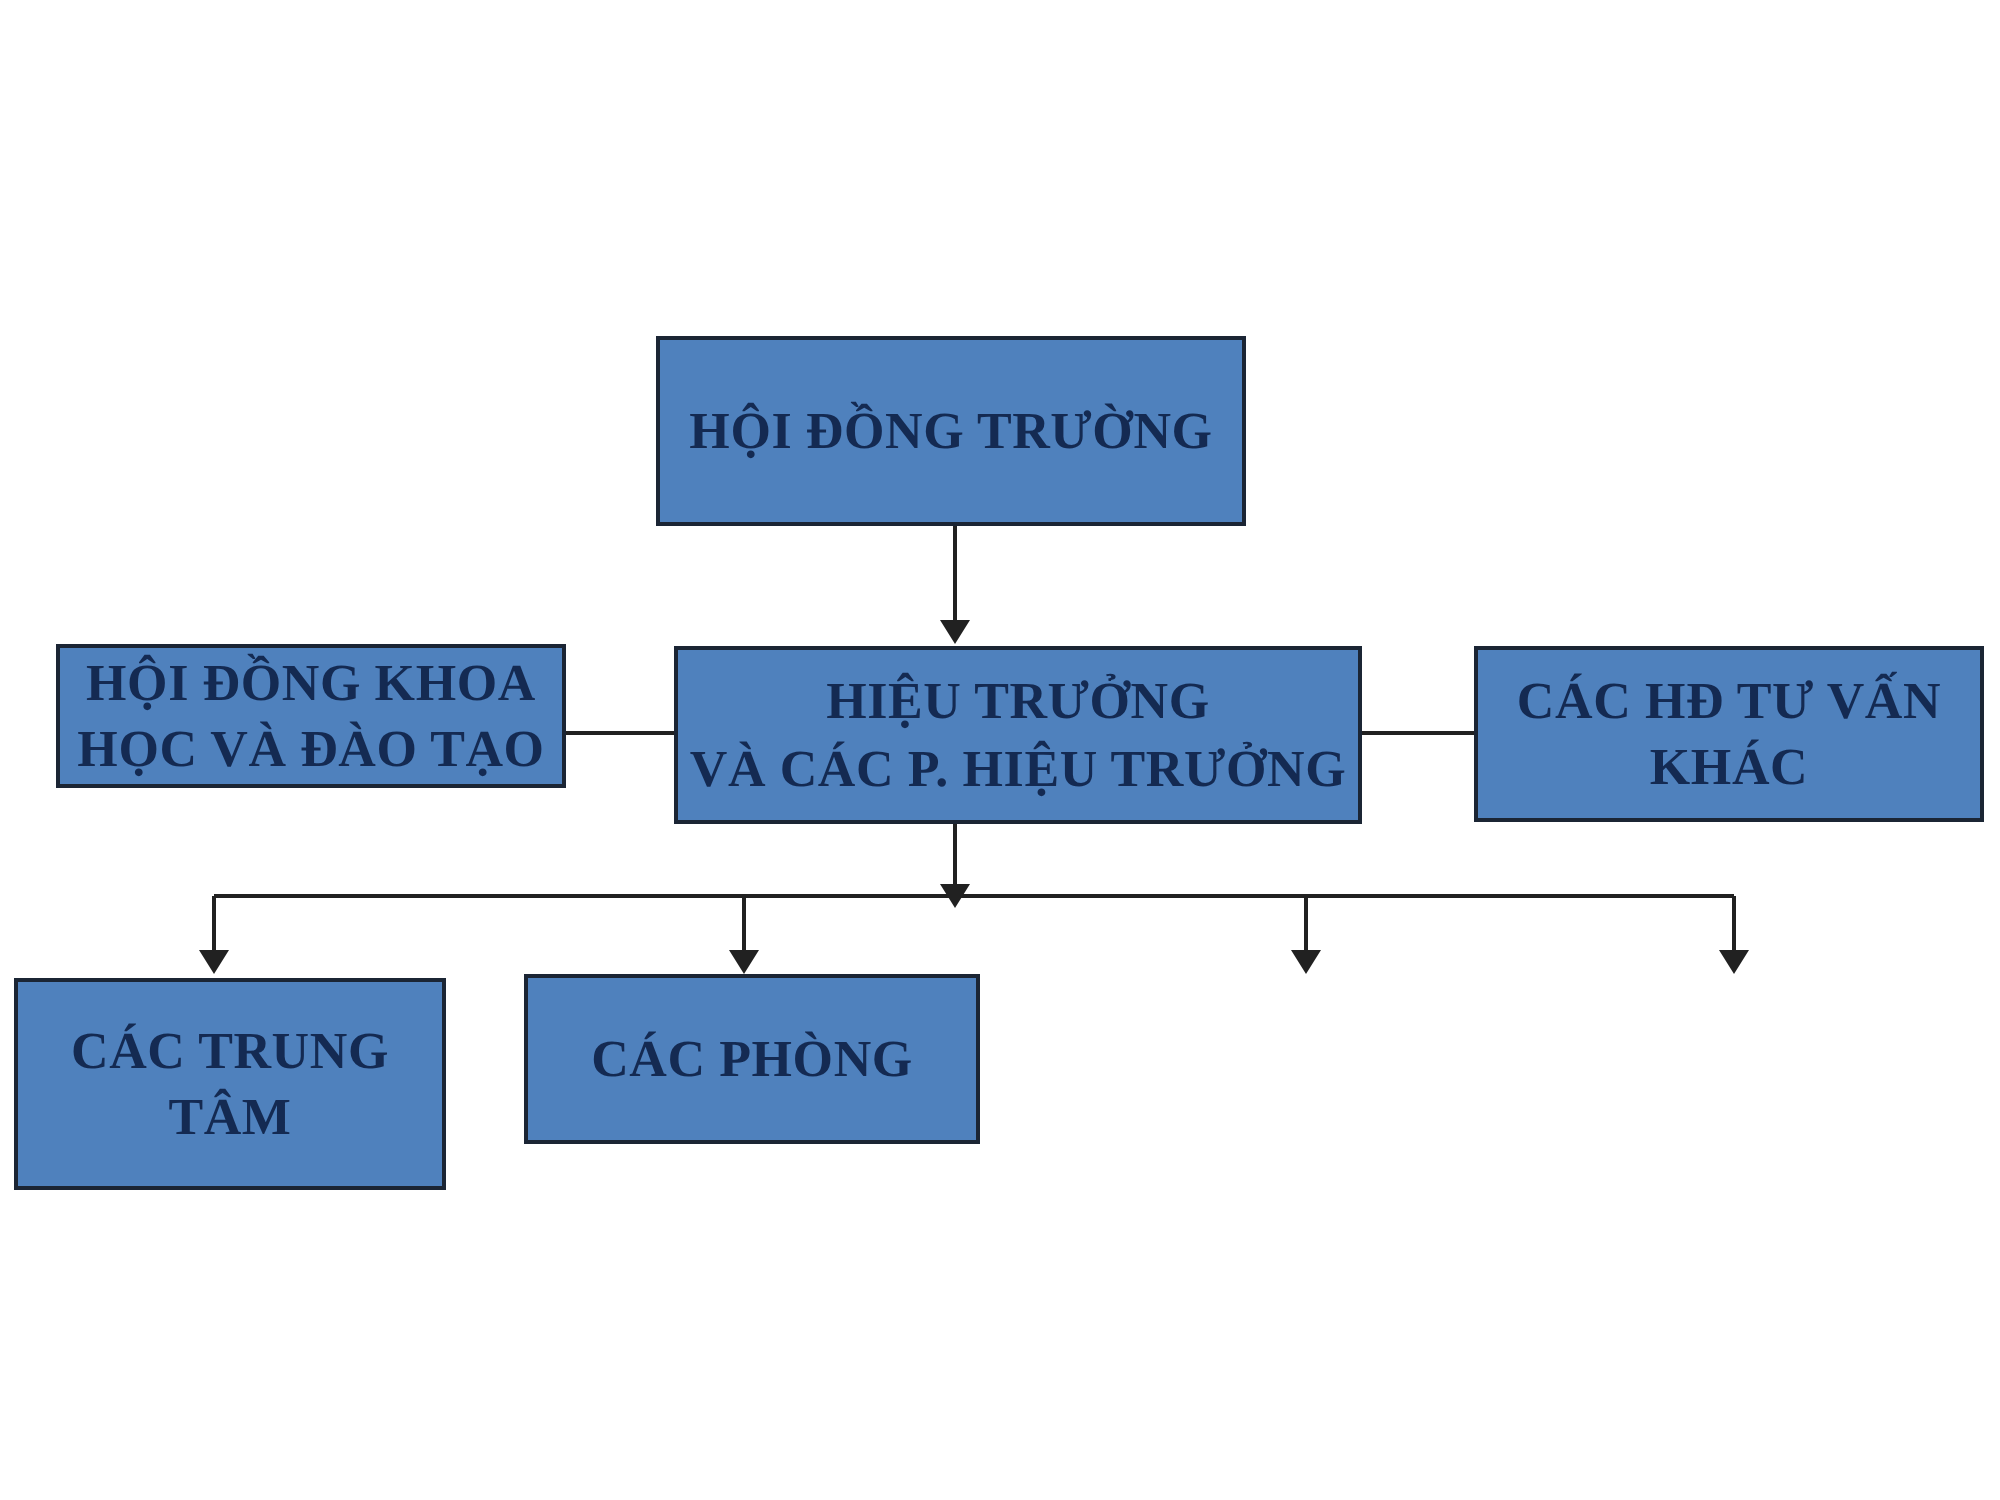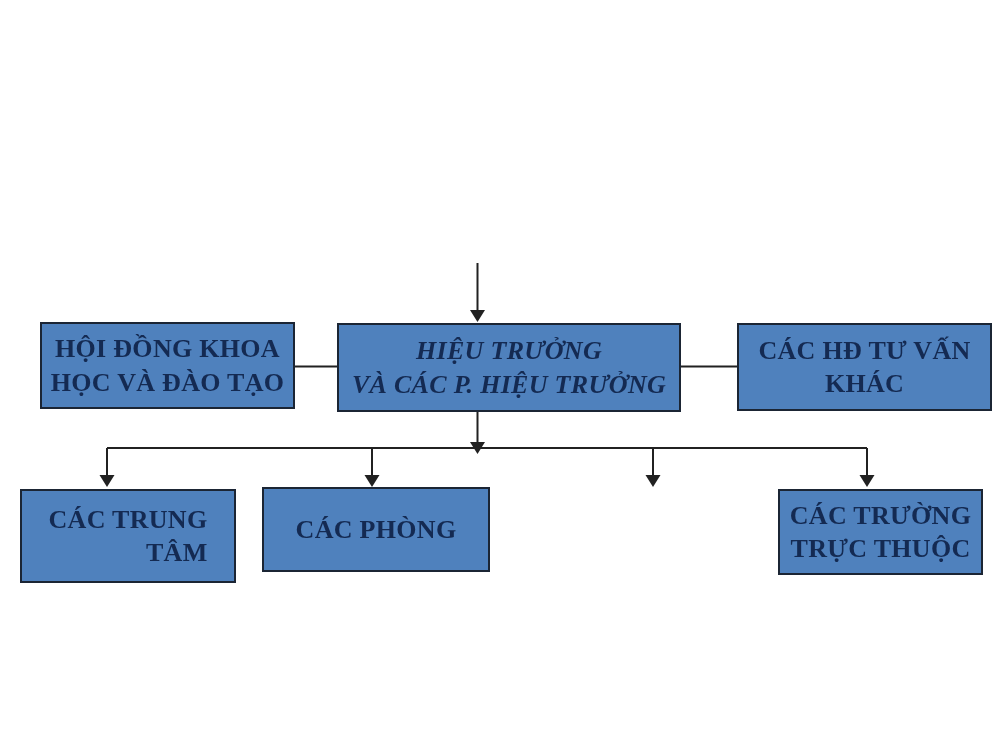--- a/index.html
+++ b/index.html
@@ -28,24 +28,24 @@
     line-height:1.28;
     display:flex;
     align-items:center;
     justify-content:center;
     text-align:center;
     white-space:pre-line;
     letter-spacing:0.3px;
   }
   
   .n-board    {left:328px; top:168px; width:295px; height:95px;}
-  .n-council  {left:40px;  top:322px; width:255px; height:87px;}
-  .n-rector   {left:337px; top:323px; width:344px; height:89px;font-style:italic;}
+  .n-council  {left:28px;  top:322px; width:255px; height:72px;}
+  .n-rector   {left:337px; top:323px; width:344px; height:89px;}
   .n-advisory {left:737px; top:323px; width:255px; height:88px;}
-  .n-centers  {left:20px;   top:489px; width:216px; height:94px;text-align:right;}
+  .n-centers  {left:7px;   top:489px; width:216px; height:106px;}
   .n-phong    {left:262px; top:487px; width:228px; height:85px;text-align:right;}
   .n-khoa     {left:543px; top:488px; width:204px; height:85px;}
   .n-truong   {left:778px; top:489px; width:205px; height:86px;}
 
   svg.connectors{
     position:absolute;left:0;top:0;width:1000px;height:750px;
     pointer-events:none;
   }
   svg.connectors line, svg.connectors polyline{
     stroke:var(--line-color);
@@ -82,32 +82,31 @@
     <line x1="372" y1="448" x2="372" y2="476"></line>
     <polygon points="364.5,475 379.5,475 372,487"></polygon>
 
     <line x1="653" y1="448" x2="653" y2="476"></line>
     <polygon points="645.5,475 660.5,475 653,487"></polygon>
 
     <line x1="867" y1="448" x2="867" y2="476"></line>
     <polygon points="859.5,475 874.5,475 867,487"></polygon>
   </svg>
 
+  <div class="node n-board">HỘI ĐỒNG TRƯỜNG</div>
 
   <div class="node n-council">HỘI ĐỒNG KHOA
 HỌC VÀ ĐÀO TẠO</div>
 
   <div class="node n-rector">HIỆU TRƯỞNG
 VÀ CÁC P. HIỆU TRƯỞNG</div>
 
   <div class="node n-advisory">CÁC HĐ TƯ VẤN
 KHÁC</div>
 
   <div class="node n-centers">CÁC TRUNG
 TÂM</div>
 
   <div class="node n-phong">CÁC PHÒNG</div>
 
 
-  <div class="node n-truong">CÁC TRƯỜNG
-TRỰC THUỘC</div>
 
 </div>
 
 </body></html>

